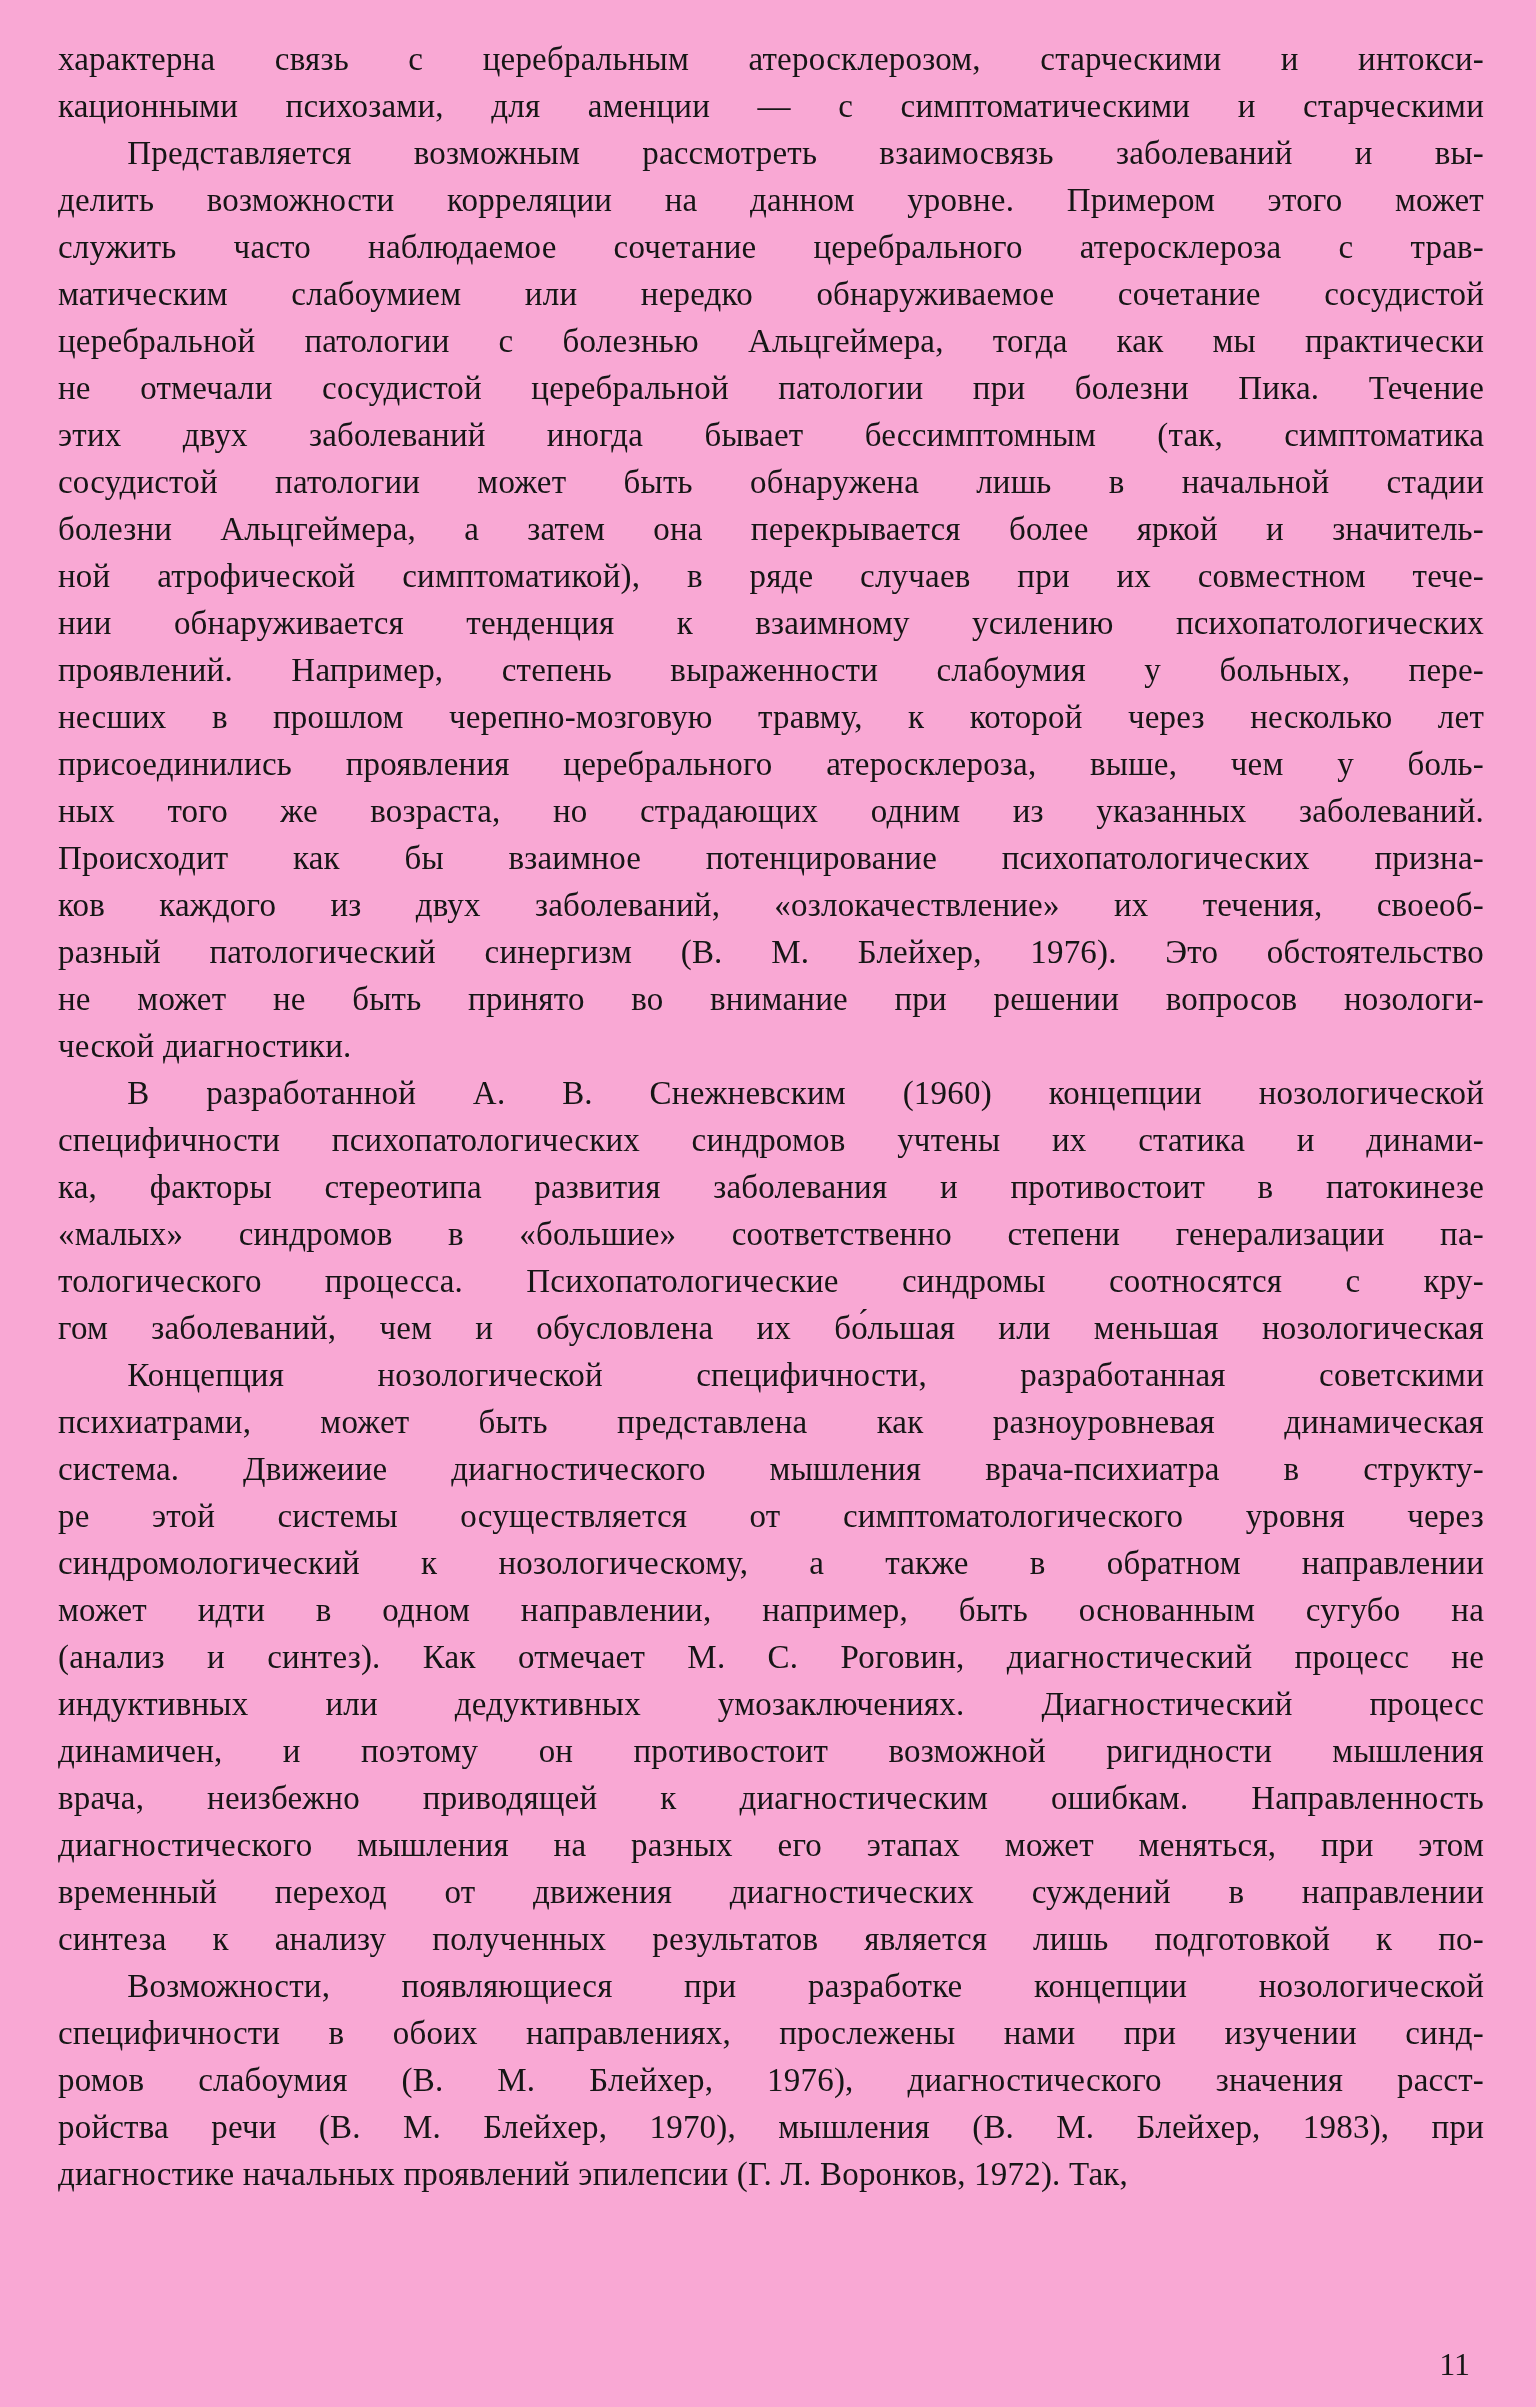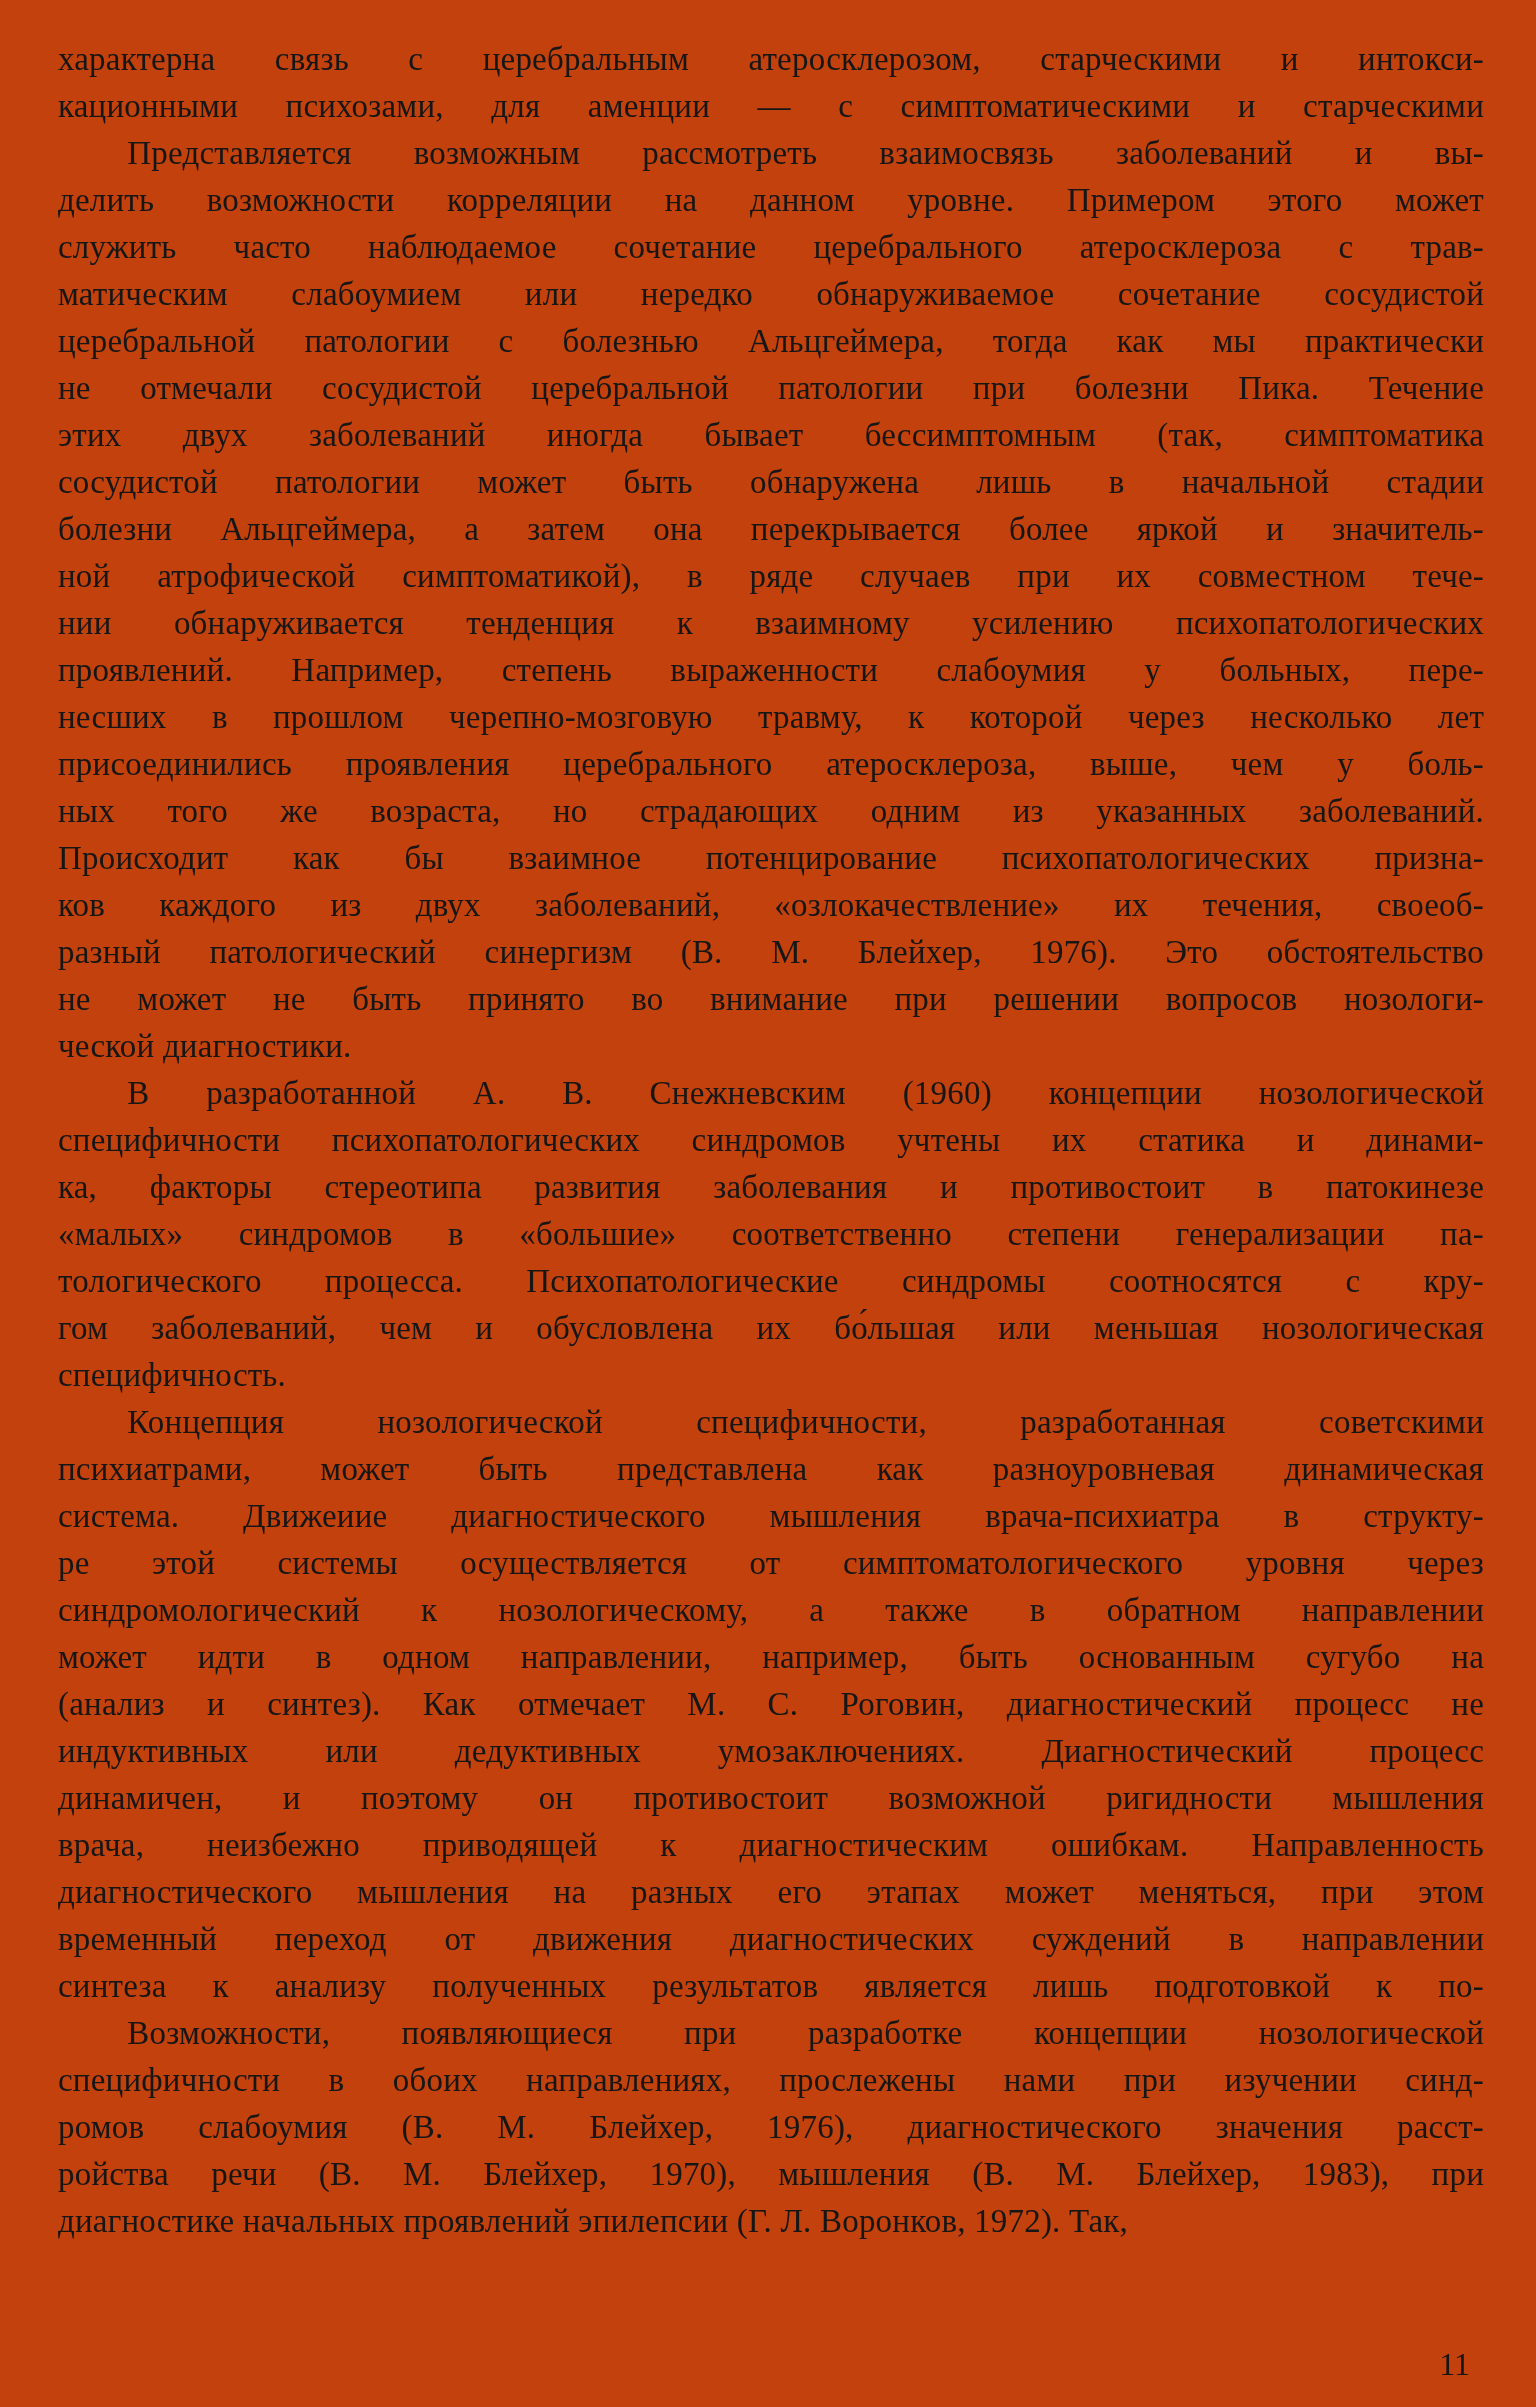--- a/index.html
+++ b/index.html
@@ -5,21 +5,21 @@
   html, body {
     margin: 0;
     padding: 0;
     background: #e8e6e0;
   }
   .scan-page {
     position: relative;
     width: 1536px;
     height: 2408px;
     margin: 0 auto;
-    background: #c2410c;
+    background: #f9a8d4;
     color: #161616;
     font-family: "Liberation Serif", "DejaVu Serif", serif;
     font-size: 33px;
     line-height: 47px;
     box-sizing: border-box;
     padding: 36px 52px 0 58px;
     overflow: hidden;
   }
   .text-block {
     width: 100%;
@@ -82,21 +82,20 @@
         <span class="line">не может не быть принято во внимание при решении вопросов нозологи-</span>
         <span class="line line-last">ческой диагностики.</span>
       </p>
       <p class="para">
         <span class="line line-indent">В разработанной А. В. Снежневским (1960) концепции нозологической</span>
         <span class="line">специфичности психопатологических синдромов учтены их статика и динами-</span>
         <span class="line">ка, факторы стереотипа развития заболевания и противостоит в патокинезе</span>
         <span class="line">«малых» синдромов в «большие» соответственно степени генерализации па-</span>
         <span class="line">тологического процесса. Психопатологические синдромы соотносятся с кру-</span>
         <span class="line">гом заболеваний, чем и обусловлена их бо́льшая или меньшая нозологическая</span>
-        <span class="line line-last">специфичность.</span>
       </p>
       <p class="para">
         <span class="line line-indent">Концепция нозологической специфичности, разработанная советскими</span>
         <span class="line">психиатрами, может быть представлена как разноуровневая динамическая</span>
         <span class="line">система. Движеиие диагностического мышления врача-психиатра в структу-</span>
         <span class="line">ре этой системы осуществляется от симптоматологического уровня через</span>
         <span class="line">синдромологический к нозологическому, а также в обратном направлении</span>
         <span class="line">может идти в одном направлении, например, быть основанным сугубо на</span>
         <span class="line">(анализ и синтез). Как отмечает М. С. Роговин, диагностический процесс не</span>
         <span class="line">индуктивных или дедуктивных умозаключениях. Диагностический процесс</span>

